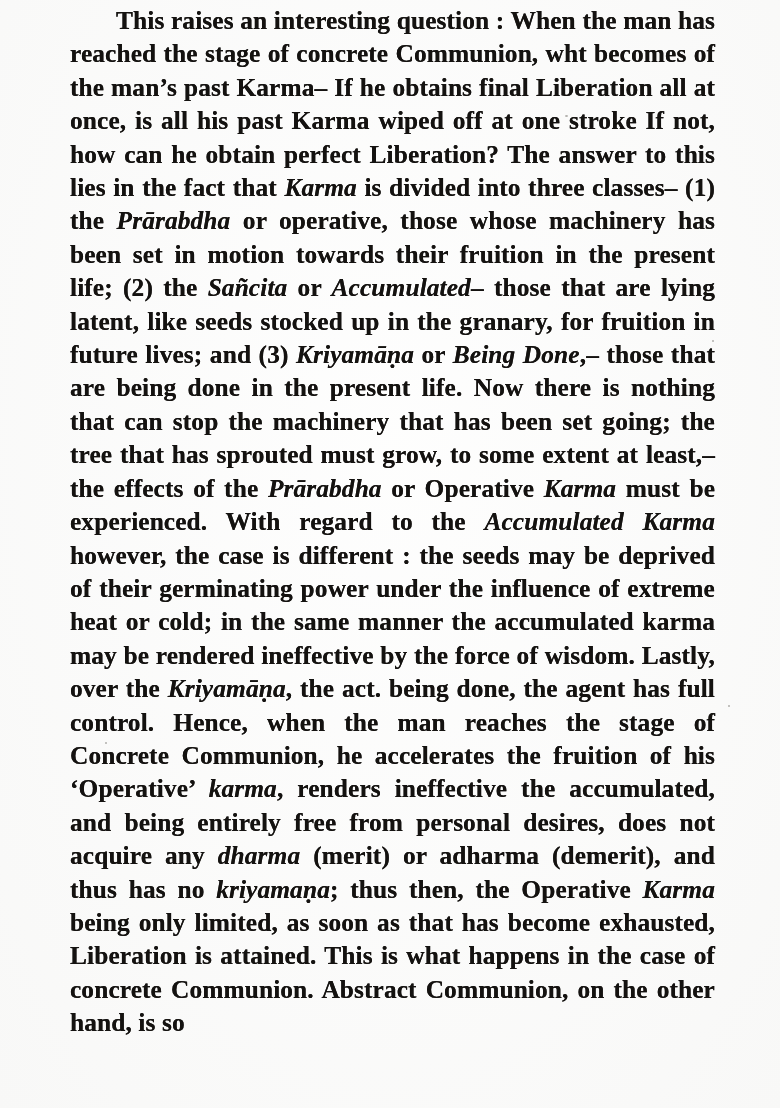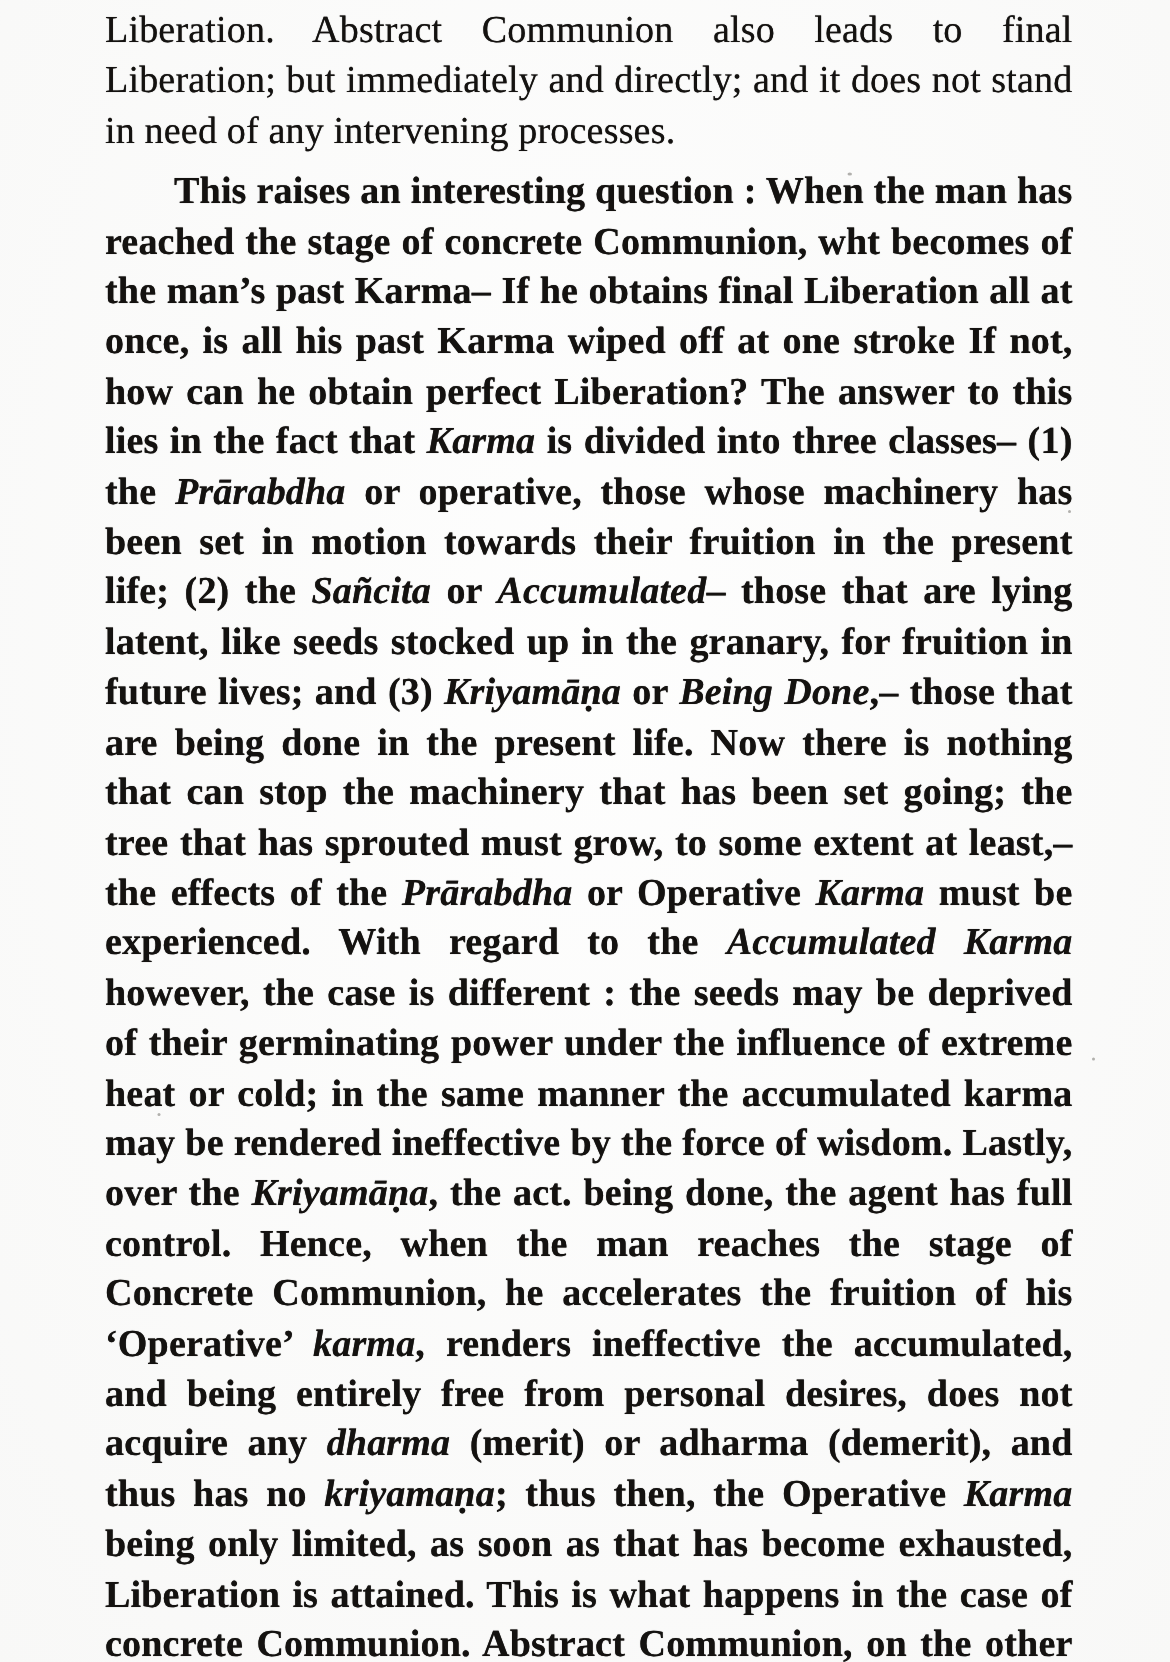--- a/index.html
+++ b/index.html
@@ -54,20 +54,19 @@
     position: absolute;
     border-radius: 50%;
     background: rgba(40,36,30,0.35);
   }
 </style>
 </head>
 <body>
 
 <div class="page">
   <div class="text-block">
-      <p class="para"><span>Liberation. Abstract Communion also leads to final Liberation; but immediately and directly; and it does not stand in need of any intervening processes.</span></p>
       <p class="para indent"><span>This raises an interesting question : When the man has reached the stage of concrete Communion, wht becomes of the man’s past Karma– If he obtains final Liberation all at once, is all his past Karma wiped off at one stroke If not, how can he obtain perfect Liberation? The answer to this lies in the fact that </span><span class="it">Karma</span><span> is divided into three classes– (1) the </span><span class="it">Prārabdha</span><span> or operative, those whose machinery has been set in motion towards their fruition in the present life; (2) the </span><span class="it">Sañcita</span><span> or </span><span class="it">Accumulated</span><span>– those that are lying latent, like seeds stocked up in the granary, for fruition in future lives; and (3) </span><span class="it">Kriyamāṇa</span><span> or </span><span class="it">Being Done</span><span>,– those that are being done in the present life. Now there is nothing that can stop the machinery that has been set going; the tree that has sprouted must grow, to some extent at least,– the effects of the </span><span class="it">Prārabdha</span><span> or Operative </span><span class="it">Karma</span><span> must be experienced. With regard to the </span><span class="it">Accumulated Karma</span><span> however, the case is different : the seeds may be deprived of their germinating power under the influence of extreme heat or cold; in the same manner the accumulated karma may be rendered ineffective by the force of wisdom. Lastly, over the </span><span class="it">Kriyamāṇa</span><span>, the act. being done, the agent has full control. Hence, when the man reaches the stage of Concrete Communion, he accelerates the fruition of his ‘Operative’ </span><span class="it">karma</span><span>, renders ineffective the accumulated, and being entirely free from personal desires, does not acquire any </span><span class="it">dharma</span><span> (merit) or adharma (demerit), and thus has no </span><span class="it">kriyamaṇa</span><span>; thus then, the Operative </span><span class="it">Karma</span><span> being only limited, as soon as that has become exhausted, Liberation is attained. This is what happens in the case of concrete Communion. Abstract Communion, on the other hand, is so</span></p>
     </div>
 <div class="speck" style="left: 565px; top: 115px; width: 3px; height: 2px;"></div>
     <div class="speck" style="left: 712px; top: 340px; width: 2px; height: 2px;"></div>
     <div class="speck" style="left: 105px; top: 742px; width: 2px; height: 2px;"></div>
     <div class="speck" style="left: 728px; top: 705px; width: 2px; height: 2px;"></div>
   </div>
 
 </body></html>

